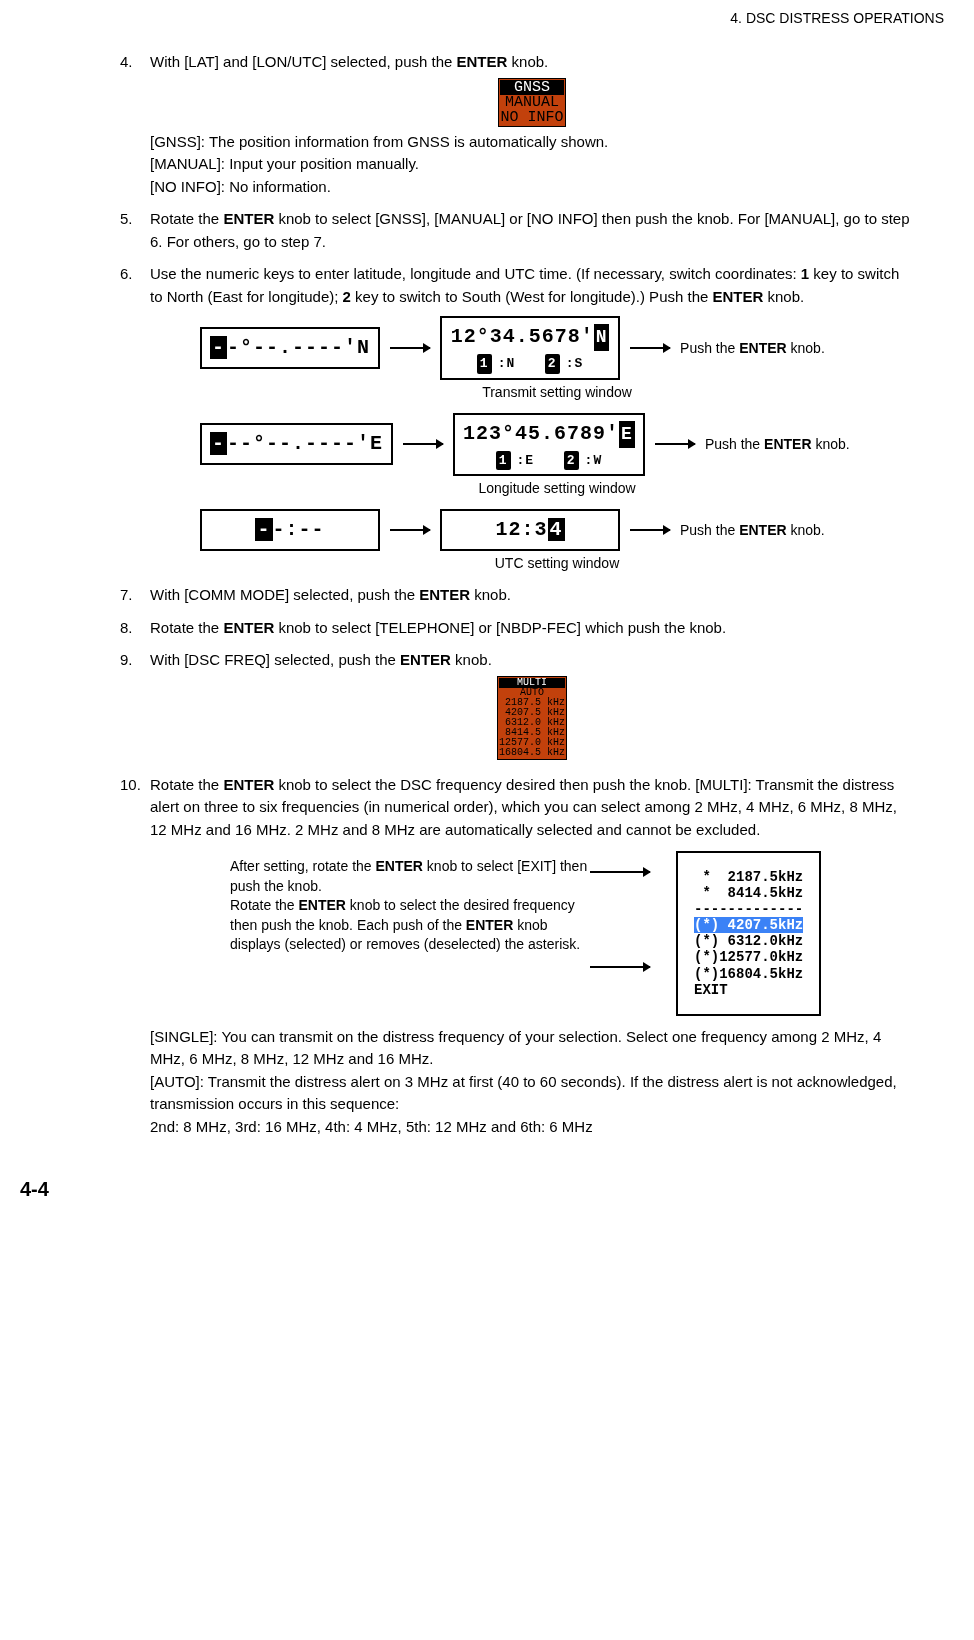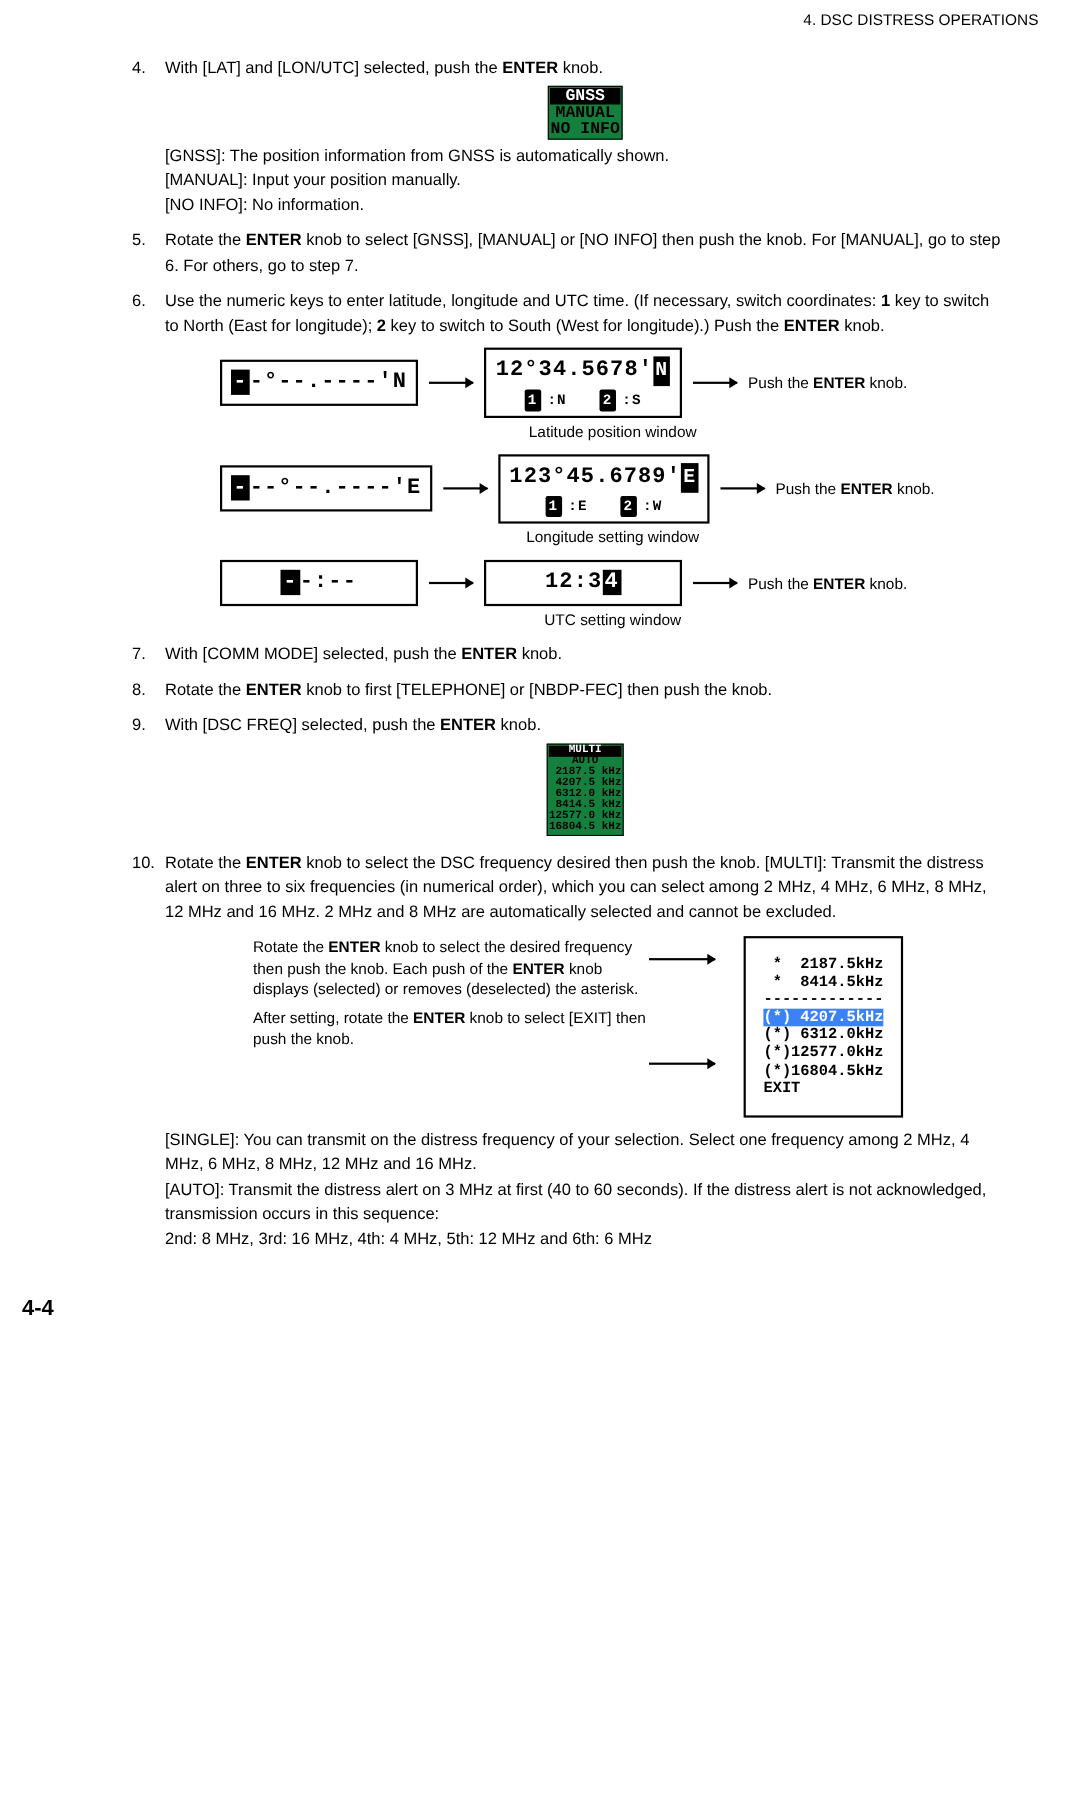--- a/index.html
+++ b/index.html
@@ -18,25 +18,25 @@
   ol.steps { list-style: none; padding: 0; margin: 0; }
   ol.steps > li { position: relative; padding-left: 30px; margin-bottom: 10px; line-height: 1.5; }
   ol.steps > li .num { position: absolute; left: 0; top: 0; }
   b { font-weight: bold; }
 
   
   .lcd-small {
     display: inline-block;
     border: 1px solid #000;
     font-family: "Courier New", monospace;
-    font-weight: bold;
+    font-weight: normal;
     font-size: 15px;
     line-height: 1.0;
     margin: 4px 0;
-    background: #15803d;
+    background: #c2410c;
     padding: 1px;
   }
   .lcd-small .inv { background: #000; color: #fff; padding: 0 2px; }
   .lcd-small div { white-space: pre; }
   .lcd-small-wrap { text-align: center; }
 
   
   .diagram { margin: 8px 0 8px 50px; }
   .dia-row { display: flex; align-items: center; margin-bottom: 2px; gap: 10px; }
   .lcd-wide {
@@ -145,21 +145,21 @@
               <div class="sub-label-row">
                 <span class="k">1</span><span>:N</span>&nbsp;&nbsp;
                 <span class="k">2</span><span>:S</span>
               </div>
             </div>
             <div class="arrow-r"></div>
             <div class="dia-side">
               <span>Push the </span><b>ENTER</b><span> knob.</span>
             </div>
           </div>
-          <div class="dia-caption">Latitude position window</div>
+          <div class="dia-caption">Transmit setting window</div>
 
           <div class="dia-row">
             <div class="lcd-wide"><span class="cursor">-</span><span>--°--.----'E</span></div>
             <div class="arrow-r"></div>
             <div class="lcd-wide">
               <span>123°45.6789'</span><span class="box">E</span>
               <div class="sub-label-row">
                 <span class="k">1</span><span>:E</span>&nbsp;&nbsp;
                 <span class="k">2</span><span>:W</span>
               </div>
@@ -184,21 +184,21 @@
         </div>
       </li>
 
       <li>
         <span class="num">7.</span>
         <span>With [COMM MODE] selected, push the </span><b>ENTER</b><span> knob.</span>
       </li>
 
       <li>
         <span class="num">8.</span>
-        <span>Rotate the </span><b>ENTER</b><span> knob to first [TELEPHONE] or [NBDP-FEC] then push the knob.</span>
+        <span>Rotate the </span><b>ENTER</b><span> knob to select [TELEPHONE] or [NBDP-FEC] which push the knob.</span>
       </li>
 
       <li>
         <span class="num">9.</span>
         <span>With [DSC FREQ] selected, push the </span><b>ENTER</b><span> knob.</span>
         <div class="lcd-small-wrap">
           <div class="lcd-small" style="font-size:10px;">
             <div class="inv">MULTI</div>
             <div>AUTO</div>
             <div> 2187.5 kHz</div>
@@ -211,25 +211,25 @@
         </div>
       </li>
 
       <li>
         <span class="num">10.</span>
         <span>Rotate the </span><b>ENTER</b><span> knob to select the DSC frequency desired then push the knob. [MULTI]: Transmit the distress alert on three to six frequencies (in numerical order), which you can select among 2 MHz, 4 MHz, 6 MHz, 8 MHz, 12 MHz and 16 MHz. 2 MHz and 8 MHz are automatically selected and cannot be excluded.</span>
 
         
         <div class="multi-fig">
           <div class="multi-left">
+            <div style="margin-top:6px;">
+              <span>After setting, rotate the </span><b>ENTER</b><span> knob to select [EXIT] then push the knob.</span>
+            </div>
             <div>
               <span>Rotate the </span><b>ENTER</b><span> knob to select the desired frequency then push the knob. Each push of the </span><b>ENTER</b><span> knob displays (selected) or removes (deselected) the asterisk.</span>
-            </div>
-            <div style="margin-top:6px;">
-              <span>After setting, rotate the </span><b>ENTER</b><span> knob to select [EXIT] then push the knob.</span>
             </div>
           </div>
           <div class="multi-arrows" style="height:130px;">
             <div class="multi-arrow-line" style="top:20px; left:0; width:60px;"></div>
             <div class="multi-arrow-line" style="top:115px; left:0; width:60px;"></div>
           </div>
           <div class="lcd-multi"><div> *  2187.5kHz</div><div> *  8414.5kHz</div><div>-------------</div><div class="inv">(*) 4207.5kHz</div><div>(*) 6312.0kHz</div><div>(*)12577.0kHz</div><div>(*)16804.5kHz</div><div>EXIT</div></div>
         </div>
 
         <div>

